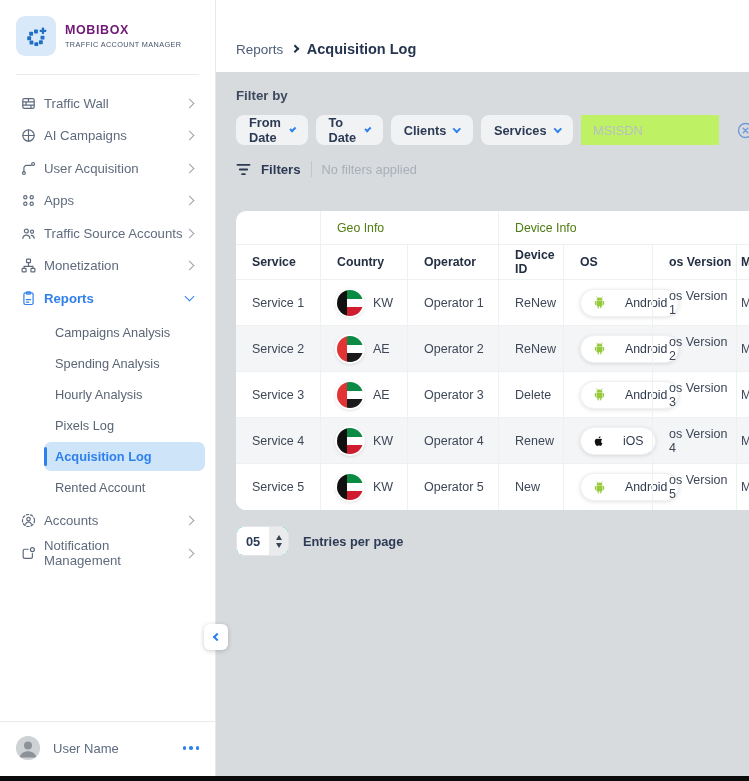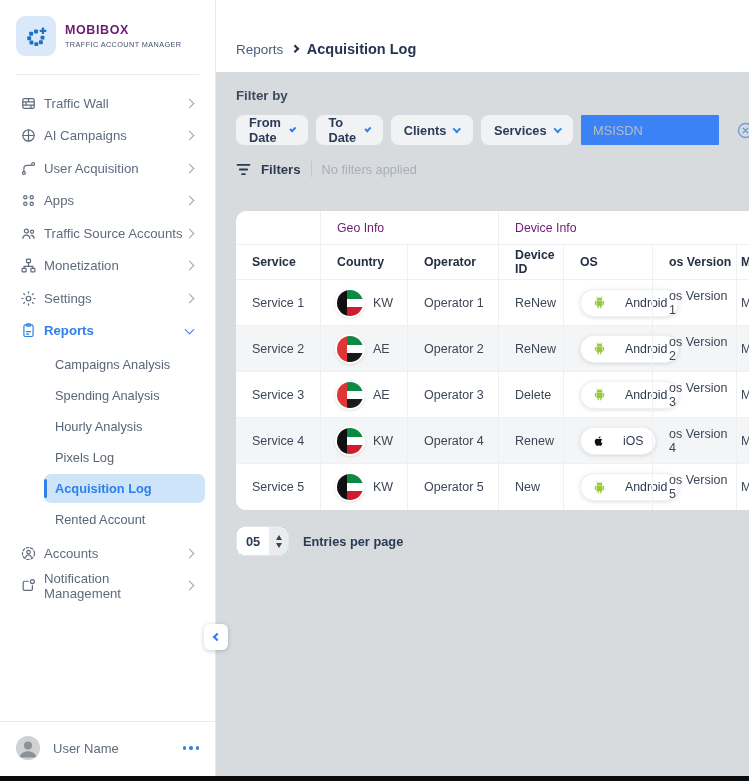--- a/index.html
+++ b/index.html
@@ -67,41 +67,41 @@
   .crumb-current { font-size:14.5px; font-weight:800; color:#273650; }
 
   .gray-panel { position:absolute; top:72px; left:0; right:0; bottom:0;
                 background:#d8dbde; padding:16px 0 0 20px; }
   .filter-title { font-size:13.3px; font-weight:700; color:#3c4a5e; }
   .pill-row { display:flex; align-items:center; gap:8px; margin-top:12px; }
   .pill { display:flex; align-items:center; height:30px; padding:0 13px; border-radius:8px;
           background:#f0f2f4; font-size:12.8px; font-weight:600; color:#2c3a55; cursor:pointer; }
   .pill .chev { width:5.5px; height:5.5px; color:#2f80ed; margin-left:8px; margin-top:-2px; border-width:2px; }
   .msisdn { height:30px; width:138px; border:none; outline:none; border-radius:1px;
-          background:#3b82f6; padding:0 12px; font-size:12.8px; color:#2c3a55;
+          background:#bef264; padding:0 12px; font-size:12.8px; color:#2c3a55;
           font-family:"Liberation Sans", sans-serif; }
   .msisdn::placeholder { color:#b7bdc5; }
   .clear-wrap { display:flex; align-items:center; gap:5px; margin-left:10px; color:#5d8ed1;
           font-size:13px; cursor:pointer; flex:none; }
 
   .filters-row { display:flex; align-items:center; gap:10px; margin-top:16px; }
   .filters-label { font-size:13.2px; font-weight:700; color:#2b3a55; }
   .filters-sep { width:1px; height:16px; background:#c2c7cd; }
   .filters-status { font-size:12.8px; color:#a8afb8; }
 
   
   .table-card { margin-top:34px; width:556px; background:#fff;
                 border-radius:10px 0 0 10px; overflow:hidden; }
   .trow { display:grid; grid-template-columns:84px 87px 91px 65px 89px 84px 56px; align-items:center; }
   .grow { display:grid; grid-template-columns:84px 178px 294px; align-items:center; }
   .grow, .hrow { height:34px; border-bottom:1px solid #eef0f2; }
   .hrow { height:35px; }
   .grow > div, .hrow > div, .drow > div { padding-left:16px; height:100%; display:flex; align-items:center; }
   .grow > div + div, .hrow > div + div, .drow > div + div { border-left:1px solid #eef0f2; }
-  .group-label { font-size:12.3px; color:#701a75; }
+  .group-label { font-size:12.3px; color:#4d7c0f; }
   .hrow > div { font-size:12.3px; font-weight:700; color:#232f42; }
   .drow { height:46px; border-bottom:1px solid #eef0f2; font-size:12.5px; color:#3d4757; background:#fff; }
   .drow.alt { background:#f4f5f7; }
   .drow:last-child { border-bottom:none; }
   .cell-mo { padding-left:4px !important; }
 
   .flag { width:26px; height:26px; border-radius:50%; flex:none; margin-right:10px;
           box-shadow:0 0 0 2px #fff, 0 1px 4px rgba(0,0,0,.3); }
   .flag-KW { background:
       linear-gradient(90deg,#101010 0 37%, rgba(0,0,0,0) 37%),
@@ -220,30 +220,20 @@
         <svg width="17" height="17" viewBox="0 0 24 24" fill="none" stroke="currentColor" stroke-width="1.7">
             <rect x="9.2" y="3" width="5.6" height="5" rx="1"></rect>
             <rect x="3" y="16" width="5.6" height="5" rx="1"></rect>
             <rect x="15.4" y="16" width="5.6" height="5" rx="1"></rect>
             <path d="M12 8v4M5.8 16v-2.7h12.4V16M12 12v1.3"></path>
           </svg>
       </span>
       <span class="nav-label">Monetization</span>
       <span class="chev right"></span>
     </div>
-    <div class="nav-item">
-      <span class="nav-ic">
-        <svg width="17" height="17" viewBox="0 0 24 24" fill="none" stroke="currentColor" stroke-width="1.7" stroke-linecap="round">
-            <circle cx="12" cy="12" r="3.2"></circle>
-            <path d="M12 4.4V2.6M12 21.4v-1.8M19.6 12h1.8M2.6 12h1.8M17.4 6.6l1.3-1.3M5.3 18.7l1.3-1.3M17.4 17.4l1.3 1.3M5.3 5.3l1.3 1.3"></path>
-          </svg>
-      </span>
-      <span class="nav-label">Settings</span>
-      <span class="chev right"></span>
-    </div>
     <div class="nav-item active">
       <span class="nav-ic">
         <svg width="17" height="17" viewBox="0 0 24 24" fill="none" stroke="currentColor" stroke-width="1.7" stroke-linecap="round">
             <rect x="5.5" y="4.2" width="13" height="16.3" rx="2"></rect>
             <rect x="9.2" y="2.6" width="5.6" height="3.2" rx="1"></rect>
             <path d="M9 13.5h6M9 17h3.5"></path>
           </svg>
       </span>
       <span class="nav-label">Reports</span>
       <span class="chev down"></span>

